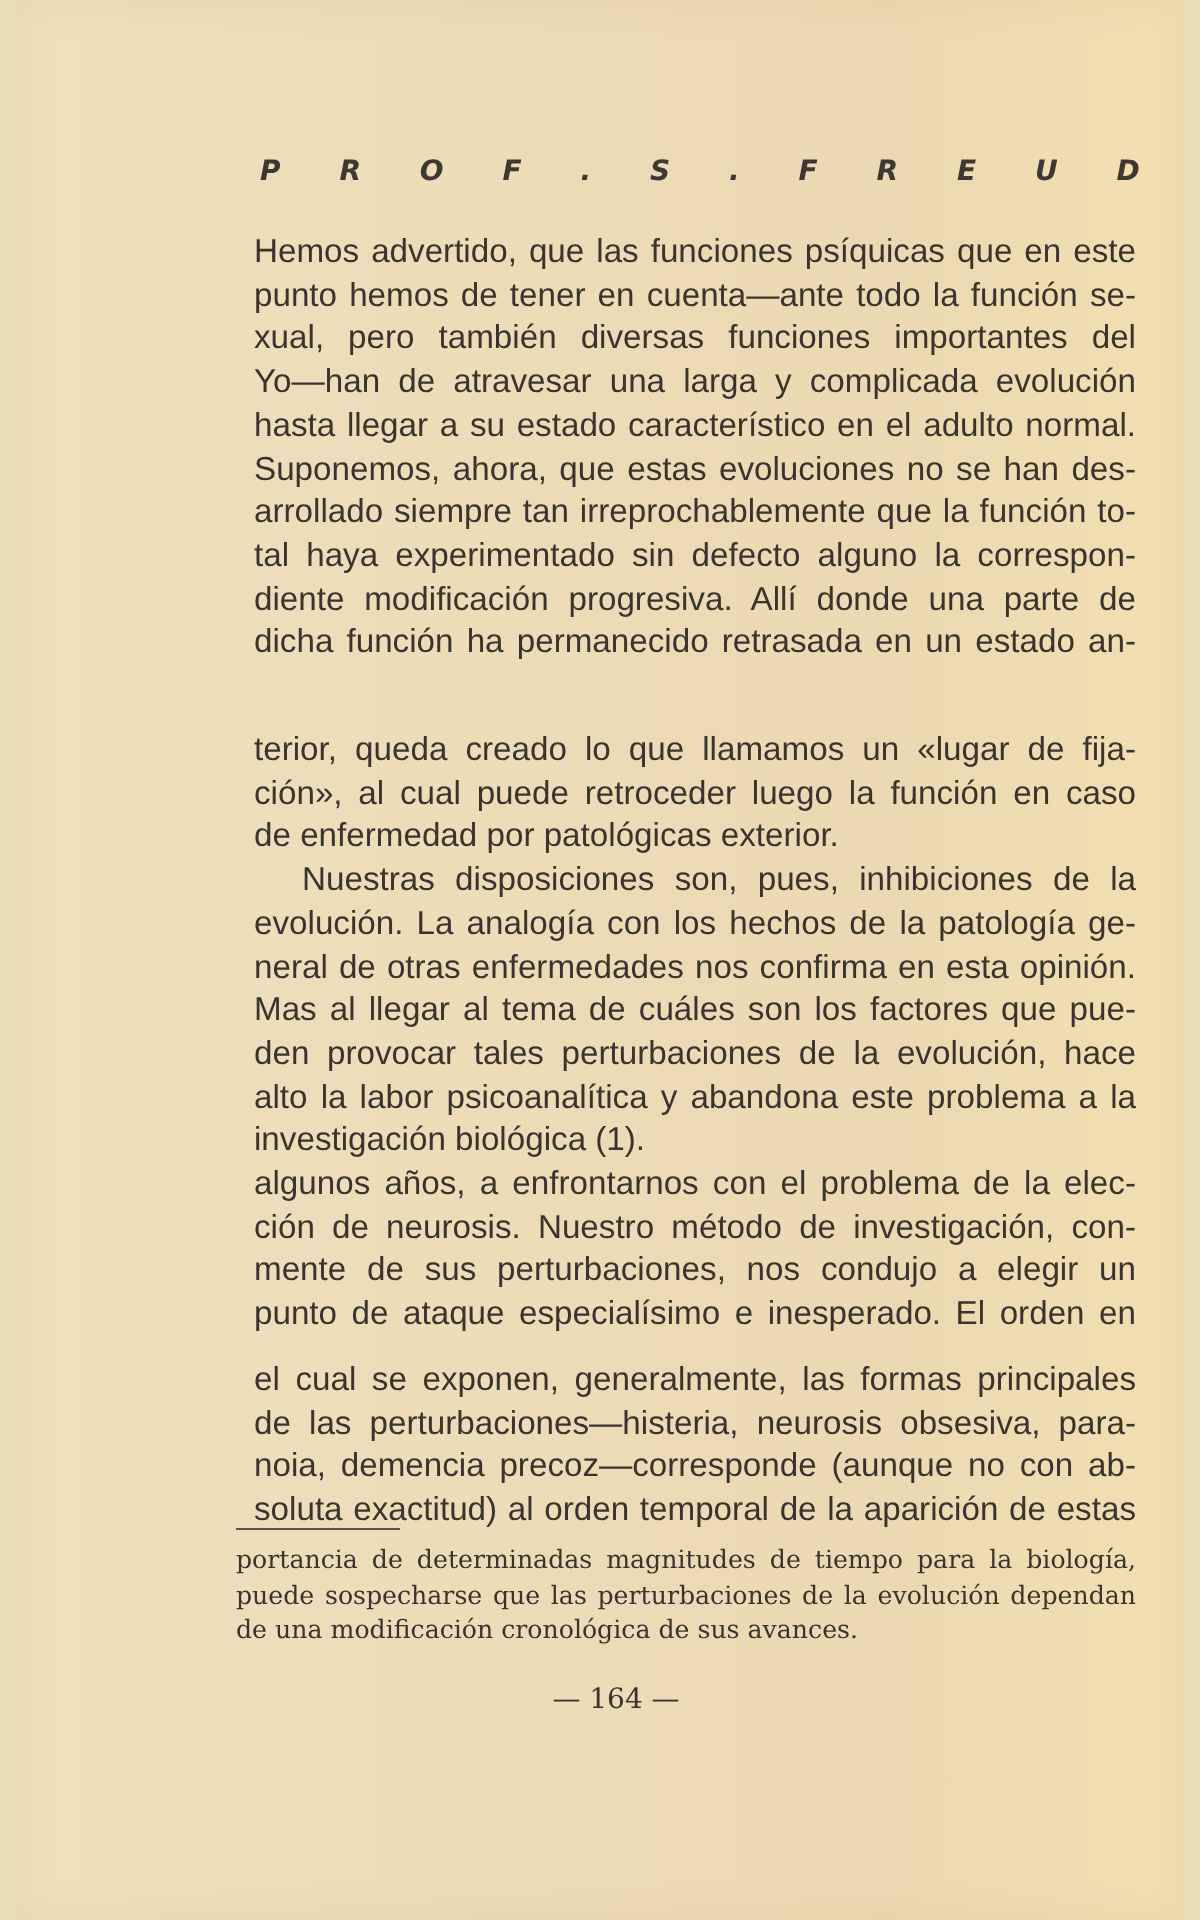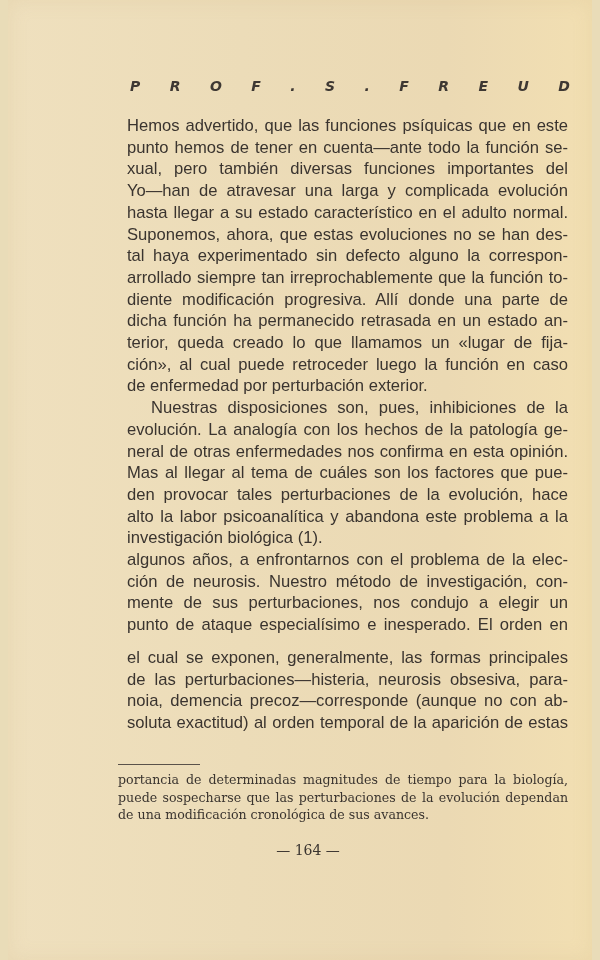--- a/index.html
+++ b/index.html
@@ -64,27 +64,27 @@
   </div>
 
   <div class="body-text">
     <div>
       <span class="line" style="text-align-last: justify;">Hemos advertido, que las funciones psíquicas que en este</span>
       <span class="line" style="text-align-last: justify;">punto hemos de tener en cuenta—ante todo la función se-</span>
       <span class="line" style="text-align-last: justify;">xual, pero también diversas funciones importantes del</span>
       <span class="line" style="text-align-last: justify;">Yo—han de atravesar una larga y complicada evolución</span>
       <span class="line" style="text-align-last: justify;">hasta llegar a su estado característico en el adulto normal.</span>
       <span class="line" style="text-align-last: justify;">Suponemos, ahora, que estas evoluciones no se han des-</span>
+      <span class="line" style="text-align-last: justify;">arrollado siempre tan irreprochablemente que la función to-</span>
       <span class="line" style="text-align-last: justify;">tal haya experimentado sin defecto alguno la correspon-</span>
-      <span class="line" style="text-align-last: justify;">arrollado siempre tan irreprochablemente que la función to-</span>
       <span class="line" style="text-align-last: justify;">diente modificación progresiva. Allí donde una parte de</span>
       <span class="line" style="text-align-last: justify;">dicha función ha permanecido retrasada en un estado an-</span>
-      <span class="line" style="text-align-last: justify;">terior, queda creado lo que llamamos un «lugar de fija-</span>
+      <span class="line" style="text-align-last: justify; margin-top: 32px;">terior, queda creado lo que llamamos un «lugar de fija-</span>
       <span class="line" style="text-align-last: justify;">ción», al cual puede retroceder luego la función en caso</span>
-      <span class="line last">de enfermedad por perturbación exterior.</span>
+      <span class="line last">de enfermedad por patológicas exterior.</span>
     </div>
     <div>
       <span class="line indent" style="text-align-last: justify;">Nuestras disposiciones son, pues, inhibiciones de la</span>
       <span class="line" style="text-align-last: justify;">evolución. La analogía con los hechos de la patología ge-</span>
       <span class="line" style="text-align-last: justify;">neral de otras enfermedades nos confirma en esta opinión.</span>
       <span class="line" style="text-align-last: justify;">Mas al llegar al tema de cuáles son los factores que pue-</span>
       <span class="line" style="text-align-last: justify;">den provocar tales perturbaciones de la evolución, hace</span>
       <span class="line" style="text-align-last: justify;">alto la labor psicoanalítica y abandona este problema a la</span>
       <span class="line last">investigación biológica (1).</span>
     </div>

